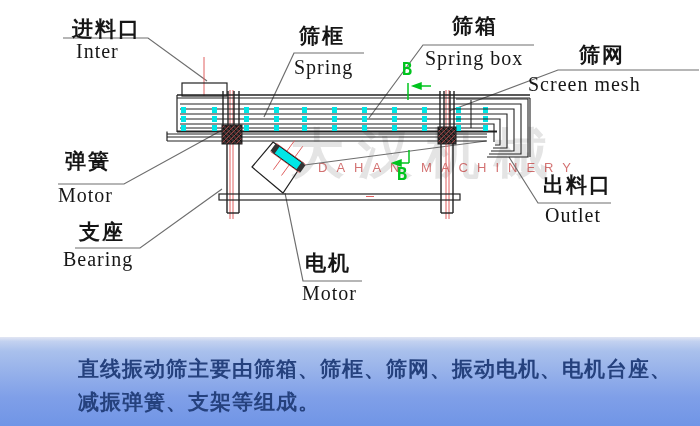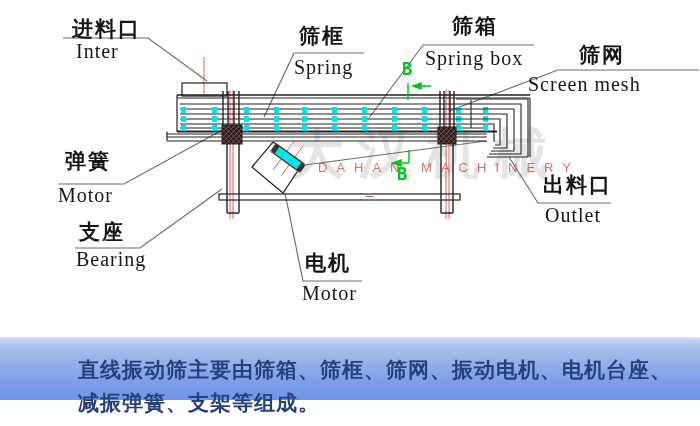--- a/index.html
+++ b/index.html
@@ -8,39 +8,39 @@
   svg{position:absolute;left:0;top:0;}
   
   .lbl{position:absolute;color:#161616;white-space:nowrap;line-height:1;}
   .lbl.zh{font-weight:bold;font-size:21px;letter-spacing:2px;}
   .lbl.en{font-size:20px;letter-spacing:1px;}
   .l-inlet-zh{left:72px;top:7px;margin-top:12px;}      .l-inlet-en{left:76px;top:41px;}
   .l-frame-zh{left:299px;top:26px;}    .l-frame-en{left:294px;top:57px;}
   .l-box-zh{left:452px;top:16px;}      .l-box-en{left:425px;top:48px;}
   .l-mesh-zh{left:579px;top:45px;}     .l-mesh-en{left:528px;top:74px;}
   .l-spring-zh{left:65px;top:151px;}   .l-spring-en{left:58px;top:185px;}
-  .l-bearing-zh{left:79px;top:222px;}  .l-bearing-en{left:76px;top:249px;text-align:center;}
+  .l-bearing-zh{left:79px;top:222px;}  .l-bearing-en{left:63px;top:249px;text-align:center;}
   .l-motor-zh{left:305px;top:253px;}   .l-motor-en{left:302px;top:283px;text-align:right;}
   .l-outlet-zh{left:543px;top:175px;}  .l-outlet-en{left:545px;top:205px;text-align:right;}
   
   .sec-b{position:absolute;color:#00c41e;font-family:"DejaVu Sans Mono",monospace;
          font-weight:bold;font-size:17px;line-height:1;}
   .sec-b.top{left:402px;top:61px;}
   .sec-b.bottom{left:397px;top:166px;}
   
   .wm-cn{position:absolute;left:290px;top:118px;width:360px;font-size:54px;font-weight:bold;
          color:#b9b9b9;opacity:.38;letter-spacing:14px;font-family:"DejaVu Sans",sans-serif;
          white-space:nowrap;}
   .wm-en{position:absolute;left:318px;top:160px;font-size:13px;color:#b91c1c;opacity:.62;
          letter-spacing:9px;font-family:"Liberation Sans",sans-serif;white-space:nowrap;}
   
-  .caption{position:absolute;left:0;top:337px;width:700px;height:63px;box-sizing:border-box;
+  .caption{position:absolute;left:0;top:337px;width:700px;height:89px;box-sizing:border-box;
            background:linear-gradient(180deg,#e2e6f3 0%,#c2d1f0 5%,#a9c0ec 16%,#7f9fe8 68%,#7095e6 100%);
            padding:16px 20px 0 78px;
-           font-family:Liberation Sans, sans-serif;
+           font-family:Liberation Serif, serif;
            font-weight:bold;font-size:21px;line-height:33px;color:#25417d;letter-spacing:1px;}
 </style>
 </head>
 <body>
 
 <div class="stage">
 
   <div class="wm-cn">大汉机械</div>
   <div class="wm-en">DAHAN MACHINERY</div>
 

